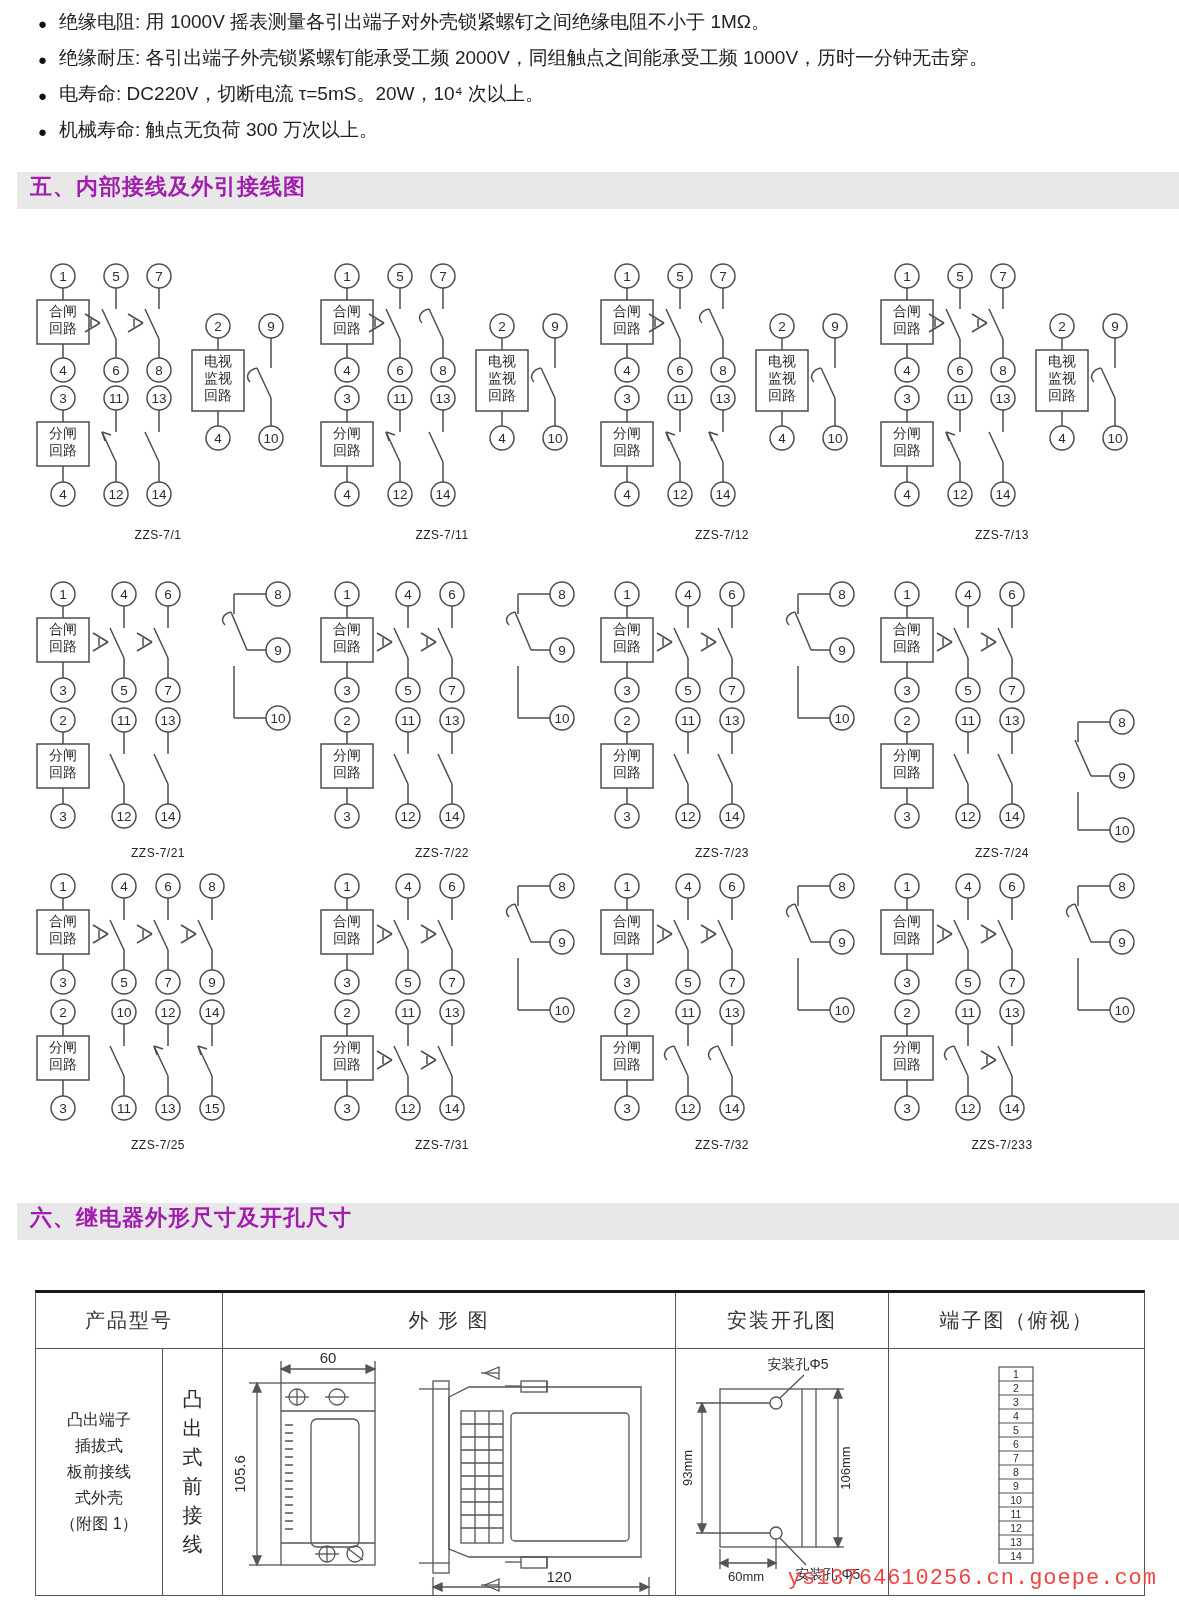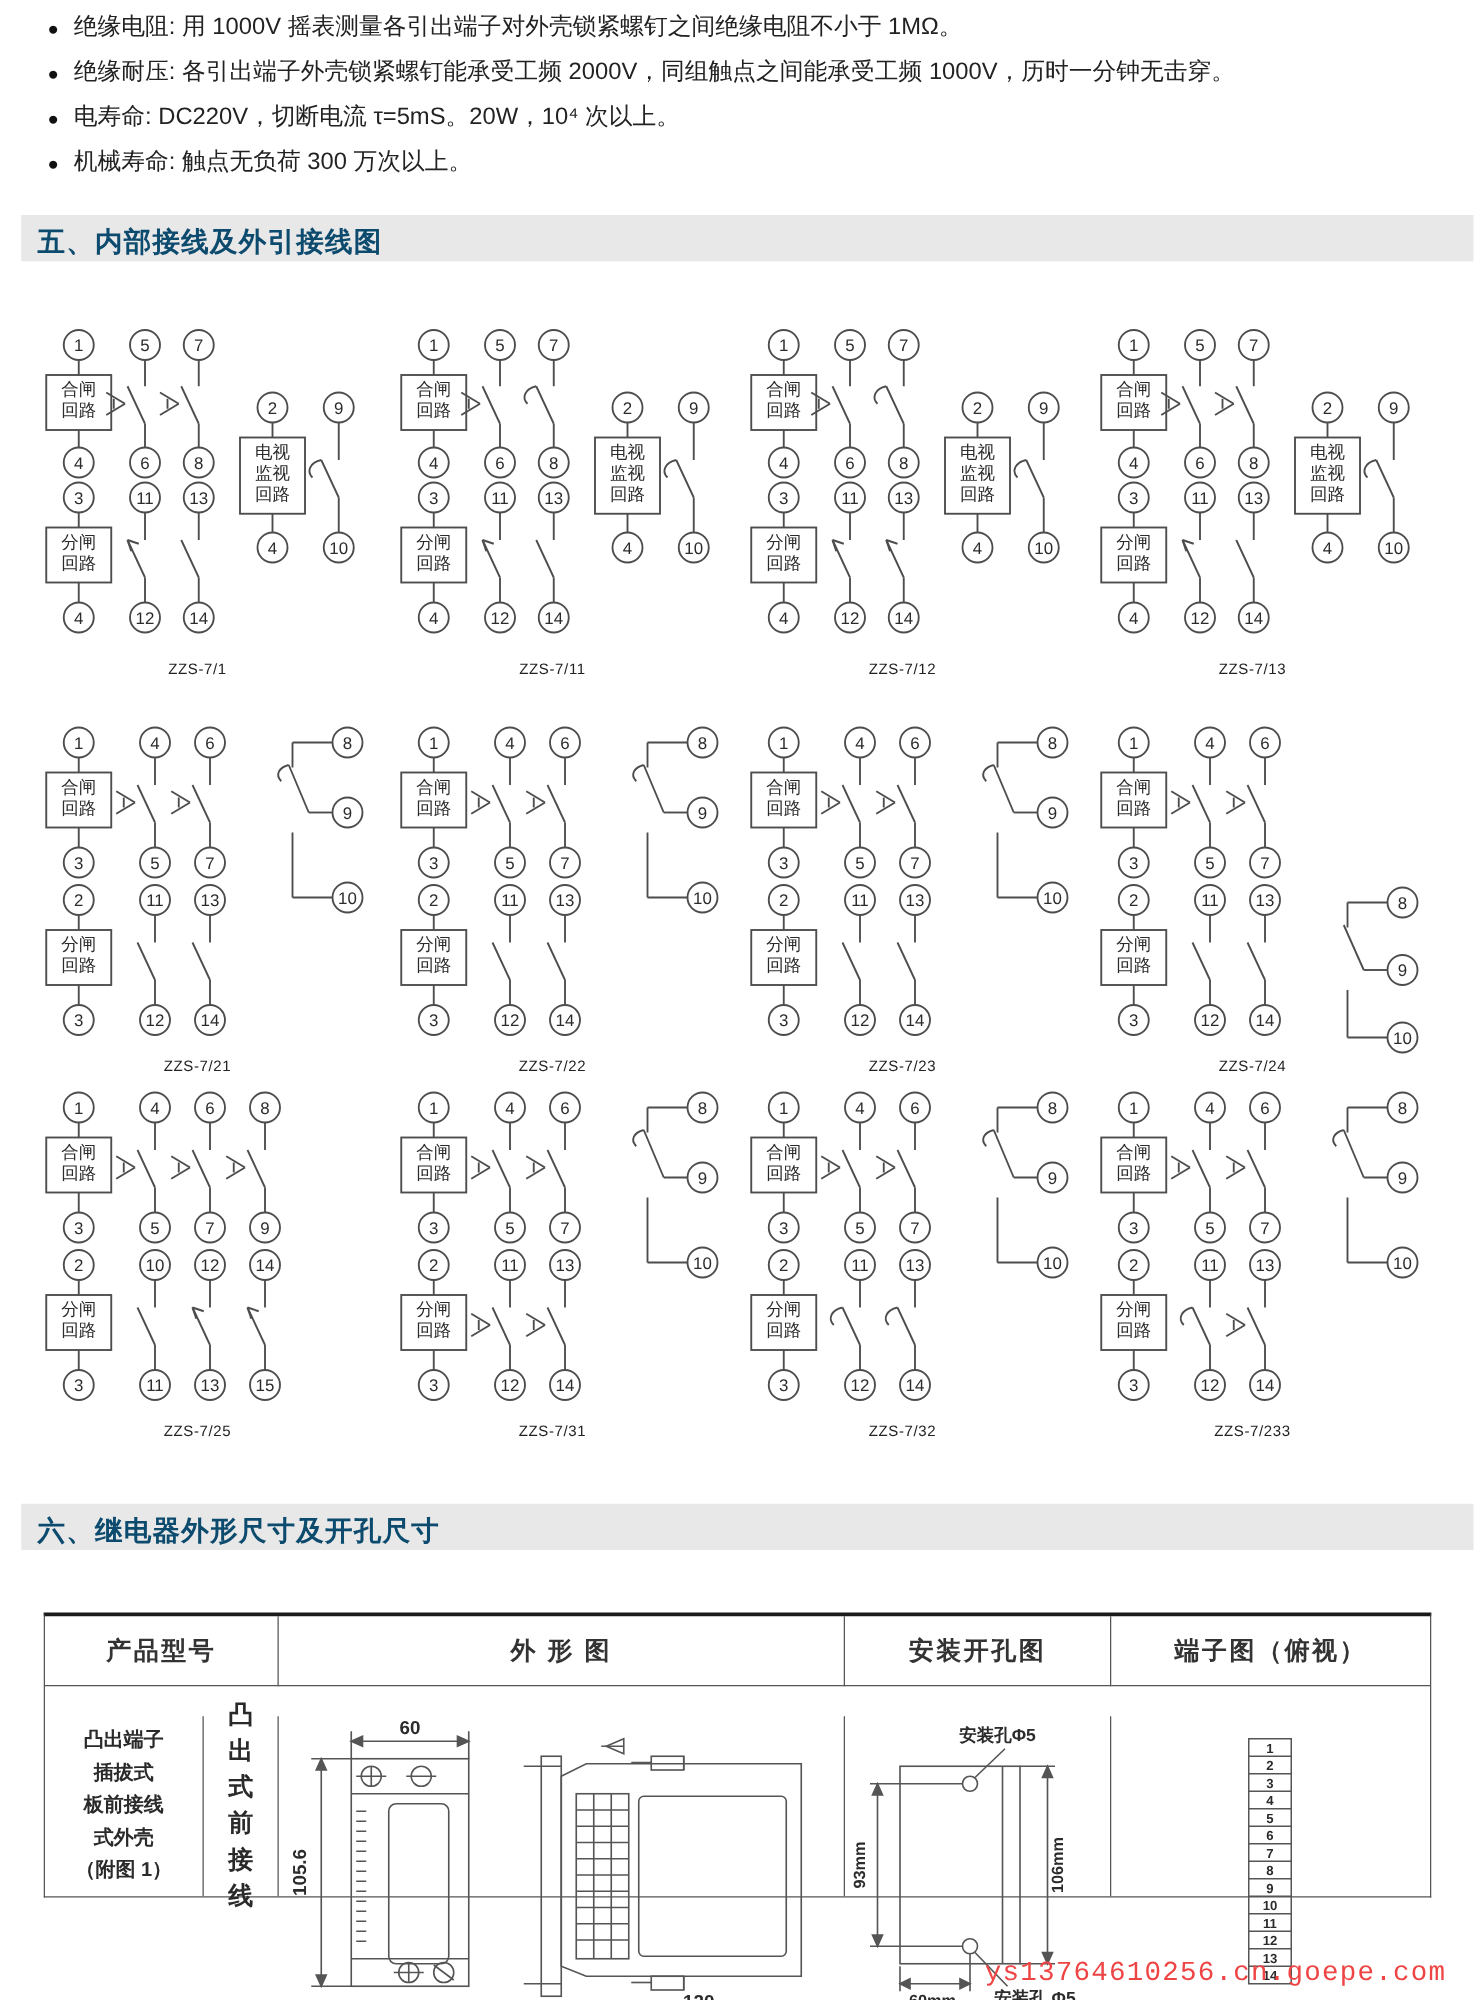--- a/index.html
+++ b/index.html
@@ -2,34 +2,34 @@
 <html><head>
 <meta charset="utf-8">
 <style>
   html,body{margin:0;padding:0;width:1179px;height:1600px;background:#fff;overflow:hidden;
     font-family:"Liberation Sans","DejaVu Sans",sans-serif;color:#1c1c1c;position:relative;}
   
   #bullets{position:absolute;left:38px;top:10px;width:1110px;}
   .bullet{display:flex;align-items:flex-start;margin-bottom:11px;font-size:19px;line-height:23px;color:#222;}
   .dot{font-size:15px;margin-right:12px;margin-top:2px;color:#111;}
   
-  .secbar{position:absolute;left:17px;right:0;height:37px;background:#e8e8e8;display:flex;align-items:flex-end;
-    padding-left:13px;font-size:22px;font-weight:bold;color:#0c4a6e;letter-spacing:1px;}
+  .secbar{position:absolute;left:17px;right:0;height:37px;background:#e8e8e8;display:flex;align-items:flex-start;
+    padding-left:13px;font-size:22px;font-weight:bold;color:#a21caf;letter-spacing:1px;}
   
   .dgcell{position:absolute;width:288px;height:296px;}
   .dgcell svg{display:block;}
   .dglabel{width:260px;text-align:center;font-size:12px;color:#222;letter-spacing:0.5px;margin-top:2px;}
   svg{font-family:"Liberation Sans","DejaVu Sans",sans-serif;}
   svg text{stroke:none;fill:#2b2b2b;}
   
-  .tbl{position:absolute;left:35px;top:1290px;width:1110px;height:228px;box-sizing:border-box;
-    border:1.5px solid #555;border-top:3px solid #1a1a1a;font-weight:bold;}
+  .tbl{position:absolute;left:35px;top:1290px;width:1110px;height:306px;box-sizing:border-box;
+    border:1.5px solid #555;border-top:3px solid #1a1a1a;}
   .th{position:absolute;top:0;height:56px;box-sizing:border-box;display:flex;align-items:center;
     justify-content:center;font-size:20px;color:#333;letter-spacing:2px;border-bottom:1.5px solid #555;}
-  .bc{position:absolute;top:56px;bottom:0;box-sizing:border-box;margin-top:24px;}
+  .bc{position:absolute;top:56px;bottom:0;box-sizing:border-box;}
   .vr{border-right:1.5px solid #555;}
   .prodcell{display:flex;align-items:center;justify-content:center;text-align:center;
     font-size:16px;line-height:26px;color:#2a2a2a;white-space:pre-line;}
   .vertcell{display:flex;align-items:center;justify-content:center;text-align:center;
     font-size:20px;line-height:29px;color:#2a2a2a;white-space:pre-line;}
   
   #watermark{position:absolute;top:1566px;right:22px;font-family:"Liberation Mono","DejaVu Sans Mono",monospace;
     font-size:22px;color:#ef4444;letter-spacing:1px;}
 </style>
 </head>

